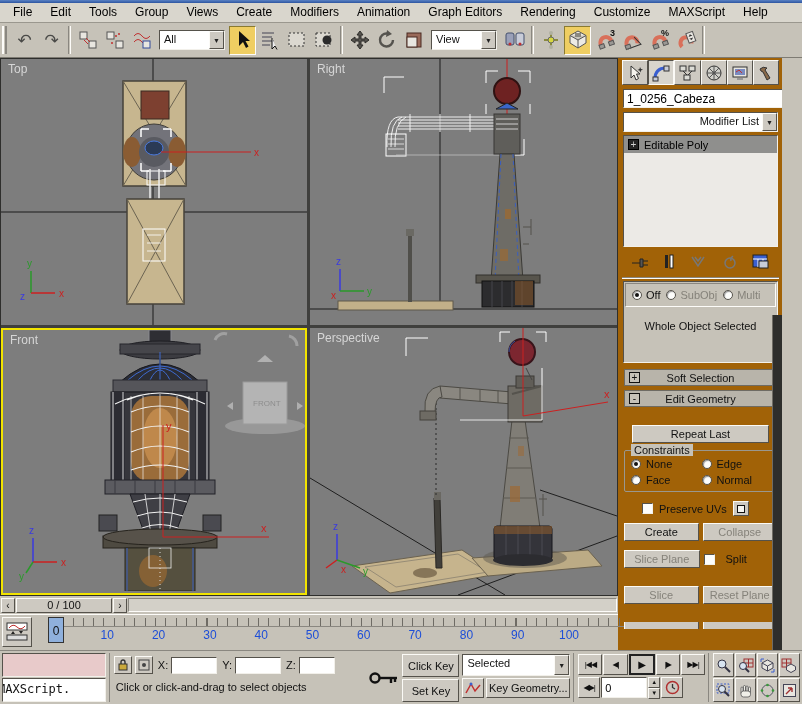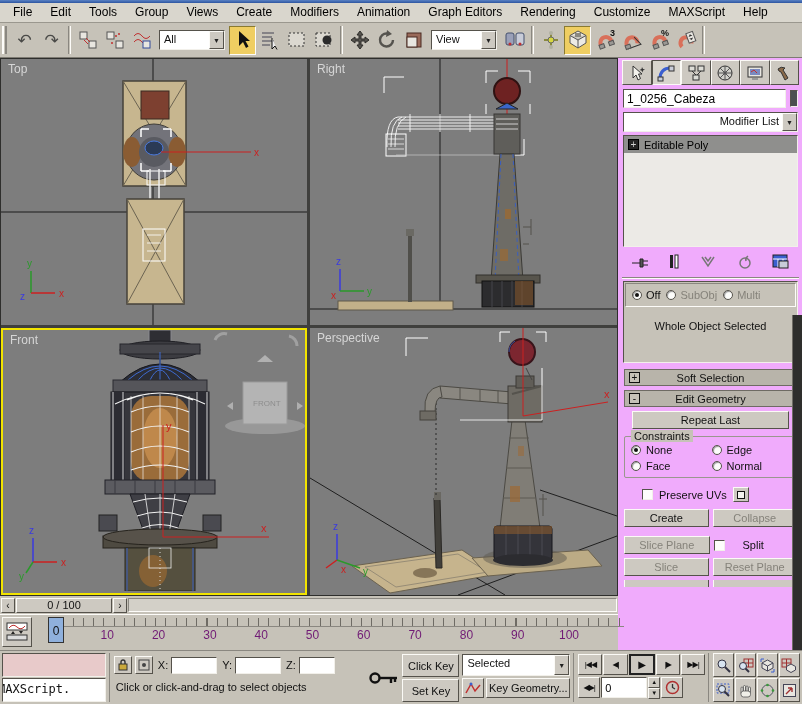--- a/index.html
+++ b/index.html
@@ -46,21 +46,21 @@
 
   
   .viewports { position:absolute; left:0; top:58px; width:618px; height:538px; background:#3f3f3d;
                border:1px solid #2e2e2c; display:grid; grid-template-columns:306px 307px; grid-template-rows:266px 267px; gap:3px; }
   .vp { position:relative; background:#7d7d7d; overflow:hidden; }
   .vp.activevp { border:2px solid #f2e400; }
   .vp-label { position:absolute; left:7px; top:3px; color:#d6d6d6; font-size:12px; z-index:3; }
   .vp svg { position:absolute; inset:0; }
 
   
-  .cmdpanel { position:absolute; left:618px; top:58px; width:184px; height:592px; background:#f0abfc;
+  .cmdpanel { position:absolute; left:618px; top:58px; width:164px; height:592px; background:#a16207;
               padding:2px 3px 0 4px; overflow:hidden; }
   .cp-tabs { display:flex; height:26px; margin-bottom:3px; }
   .cp-tab { flex:1; height:25px; }
   .namerow { display:flex; align-items:center; gap:4px; margin:2px 1px 4px 1px; }
   .namefield { flex:1; height:19px; font-size:12px; padding:1px 3px; font-family:"Liberation Sans",sans-serif; }
   .swatch { width:17px; height:17px; background:#4b4f50; border:1px solid; border-color:#55524b #f2f0ea #f2f0ea #55524b; }
   .modlist { height:20px; margin:0 1px 3px 1px;text-align:right; }
   .stackbox { height:112px; margin:0 1px; background:#eceae6; border:1px solid; border-color:#55524b #f2f0ea #f2f0ea #55524b;
               overflow:hidden; }
   .stackrow { height:17px; background:#8f8f8d; display:flex; align-items:center; gap:5px; padding-left:4px; color:#000; }
@@ -71,21 +71,21 @@
   .selbox { border:1px solid; border-color:#55524b #f2f0ea #f2f0ea #55524b; background:#c6c2b8; height:82px; margin:2px 1px 6px 1px; }
   .selmode { display:flex; align-items:center; gap:6px; border:1px solid; border-color:#8a8780 #fdfcf9 #fdfcf9 #8a8780;
              height:24px; padding:0 6px; margin:1px; }
   .selmode label { display:flex; align-items:center; gap:4px; font-size:11px; }
   .wholeobj { text-align:center; margin-top:13px; font-size:11px; color:#111; }
   .rollout { height:17px; background:#b8b4aa; border:1px solid #6e6b63; display:flex; align-items:center;
              margin:4px 2px 0 2px; font-size:11px; }
   .rollout .sign { width:11px; height:11px; border:1px solid #111; margin:0 4px; text-align:center;
                    line-height:9px; font-size:10px; background:#c6c2b8; }
   .rollout .rtitle { flex:1; text-align:center; margin-right:19px; }
-  .cp-row { display:flex; gap:4px; margin:4px 2px 0 2px; align-items:center; }
+  .cp-row { display:flex; gap:4px; margin:18px 2px 0 2px; align-items:center; }
   .cp-btn { height:18px; font-size:11px; flex:1; }
   .fieldset { border:1px solid #9a978e; border-radius:2px; margin:7px 2px 0 2px; padding:3px 6px 5px 6px; position:relative; }
   .fieldset .legend { position:absolute; top:-7px; left:6px; background:#c6c2b8; padding:0 3px; font-size:11px; }
   .fs-grid { display:grid; grid-template-columns:1fr 1fr; gap:4px 2px; margin-top:4px; }
   .fs-grid label { display:flex; align-items:center; gap:5px; }
   .sqbtn { width:16px; height:15px; font-size:8px; }
   .sqbtn .inner { width:8px; height:8px; border:1px solid #111; background:#f5f4f0; }
   .cpscroll { position:absolute; right:0; top:257px; width:10px; height:335px; background:#2e2e2c; border-left:1px solid #6f6c65; }
 
   
@@ -93,21 +93,21 @@
              display:flex; align-items:center; padding:1px 1px; gap:1px; }
   .ts-arrow { width:14px; height:15px; font-size:10px; }
   .ts-slider { width:96px; height:15px; font-size:11px; }
   .ts-track { flex:1; height:14px; background:#d3d0c8; border:1px solid; border-color:#8a8780 #fdfcf9 #fdfcf9 #8a8780; }
   .trackbar { position:absolute; left:0; top:614px; width:618px; height:36px; background:#c6c2b8;
               border-top:1px solid #fdfcf9; display:flex; }
   .tb-curveicon { width:30px; height:30px; margin:2px 0 0 2px; }
   .ruler { position:relative; flex:1; height:34px; }
   .ruler .ticks { position:absolute; left:20px; top:3px; height:9px; width:572px;
        background:repeating-linear-gradient(90deg,#6f6c65 0 1px,transparent 1px 10.3px); border-bottom:1px solid #8a8780; }
-  .tick-label { position:absolute; top:13px; width:28px; text-align:center; font-size:12px; color:#701a75; }
+  .tick-label { position:absolute; top:13px; width:28px; text-align:center; font-size:12px; color:#1d4ed8; }
   .cur-frame { position:absolute; left:16px; top:2px; width:16px; height:26px; background:#8fb0dc;
                border:1px solid #333; text-align:center; font-size:12px; padding-top:6px; z-index:2; }
 
   
   .bottombar { position:absolute; left:0; top:650px; width:802px; height:54px; background:#c6c2b8;
                border-top:1px solid #8a8780; display:flex; align-items:stretch; gap:3px; padding:2px 2px; }
   .listener { width:104px; display:flex; flex-direction:column; gap:1px; }
   .listener .lrow { flex:1; overflow:hidden; padding:3px 2px 0 3px; }
   .lrow.pink { background:#e8caca; }
   .lrow.white { font-family:"DejaVu Sans Mono", monospace; font-size:12px; white-space:nowrap; }
@@ -615,21 +615,21 @@
           <span class="inner"></span>
         </div>
     </div>
 
     <div class="cp-row" style="margin-top:7px;">
       <div class="btn3d cp-btn">Create</div>
       <div class="btn3d cp-btn disabled">Collapse</div>
     </div>
     <div class="cp-row" style="margin-top:9px;">
       <div class="btn3d cp-btn disabled">Slice Plane</div>
-      <label style="flex:1; display:flex; align-items:center; gap:18px;">
+      <label style="flex:1; display:flex; align-items:center; gap:11px;">
         <span class="checkbox"></span>
         <span>Split</span>
       </label>
     </div>
     <div class="cp-row">
       <div class="btn3d cp-btn disabled">Slice</div>
       <div class="btn3d cp-btn disabled">Reset Plane</div>
     </div>
     <div class="cp-row" style="height:7px; overflow:hidden;">
       <div class="btn3d cp-btn"></div>

